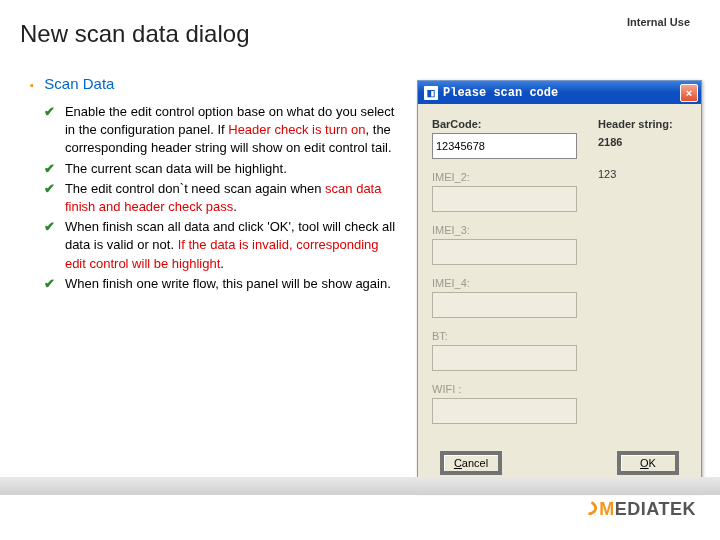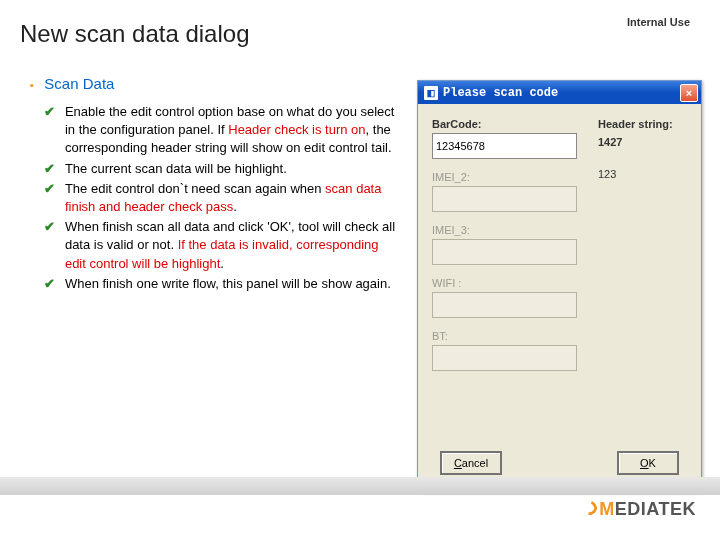--- a/index.html
+++ b/index.html
@@ -89,21 +89,21 @@
   }
   .text-input.disabled { background: #f0ede0; border-color: #b5b39f; }
   .text-input.highlight { background: #7fe9e0; color: #333; }
   .group { margin-bottom: 12px; }
   .header-val { font-weight: bold; color: #333; margin-top: 6px; }
   .header-val.plain { font-weight: normal; }
   .btn {
     position: absolute; bottom: 16px;
     width: 62px; height: 24px;
     background: #ece9d8;
-    border: 2px solid #737373;
+    border: 4px solid #737373;
     font-size: 11px; cursor: pointer;
     box-shadow: 1px 1px 0 #fff inset;
   }
   .btn u { text-decoration: underline; }
   .btn-cancel { left: 22px; }
   .btn-ok { right: 22px; }
 </style>
 </head>
 <body>
 
@@ -153,31 +153,35 @@
       </div>
       <div class="group">
         <span class="field-label disabled">IMEI_2:</span>
         <input class="text-input disabled" readonly="" value="" style="">
       </div>
       <div class="group">
         <span class="field-label disabled">IMEI_3:</span>
         <input class="text-input disabled" readonly="" value="" style="">
       </div>
       <div class="group">
-        <span class="field-label disabled">WIFI :</span>
+        <span class="field-label disabled">IMEI_4:</span>
         <input class="text-input disabled" readonly="" value="" style="">
       </div>
       <div class="group">
         <span class="field-label disabled">BT:</span>
         <input class="text-input disabled" readonly="" value="" style="">
       </div>
+      <div class="group">
+        <span class="field-label disabled">WIFI :</span>
+        <input class="text-input disabled" readonly="" value="" style="">
+      </div>
     </div>
     <div class="right-col">
       <span class="field-label">Header string:</span>
-      <div class="header-val" style="margin-top:6px">1427</div>
+      <div class="header-val" style="margin-top:6px">2186</div>
       <div class="header-val plain" style="margin-top:20px">123</div>
     </div>
     <button class="btn btn-cancel"><u>C</u><span>ancel</span></button>
     <button class="btn btn-ok"><u>O</u><span>K</span></button>
   </div>
 </div>
 
 <div class="footer-band"></div>
 <div class="logo">
   <span class="logo-swoosh"></span><span class="m">M</span><span>EDIATEK</span>

